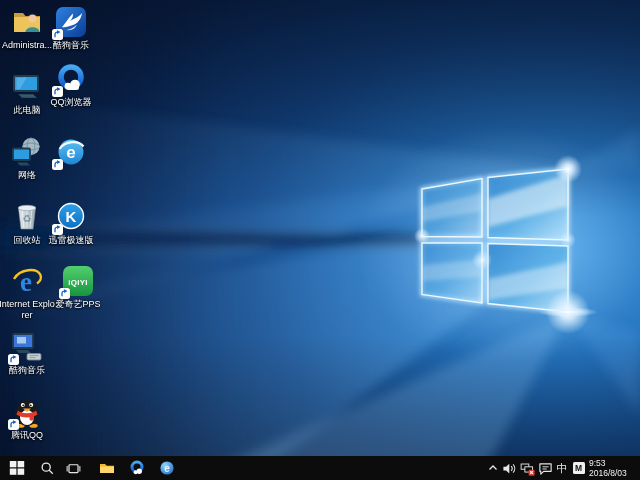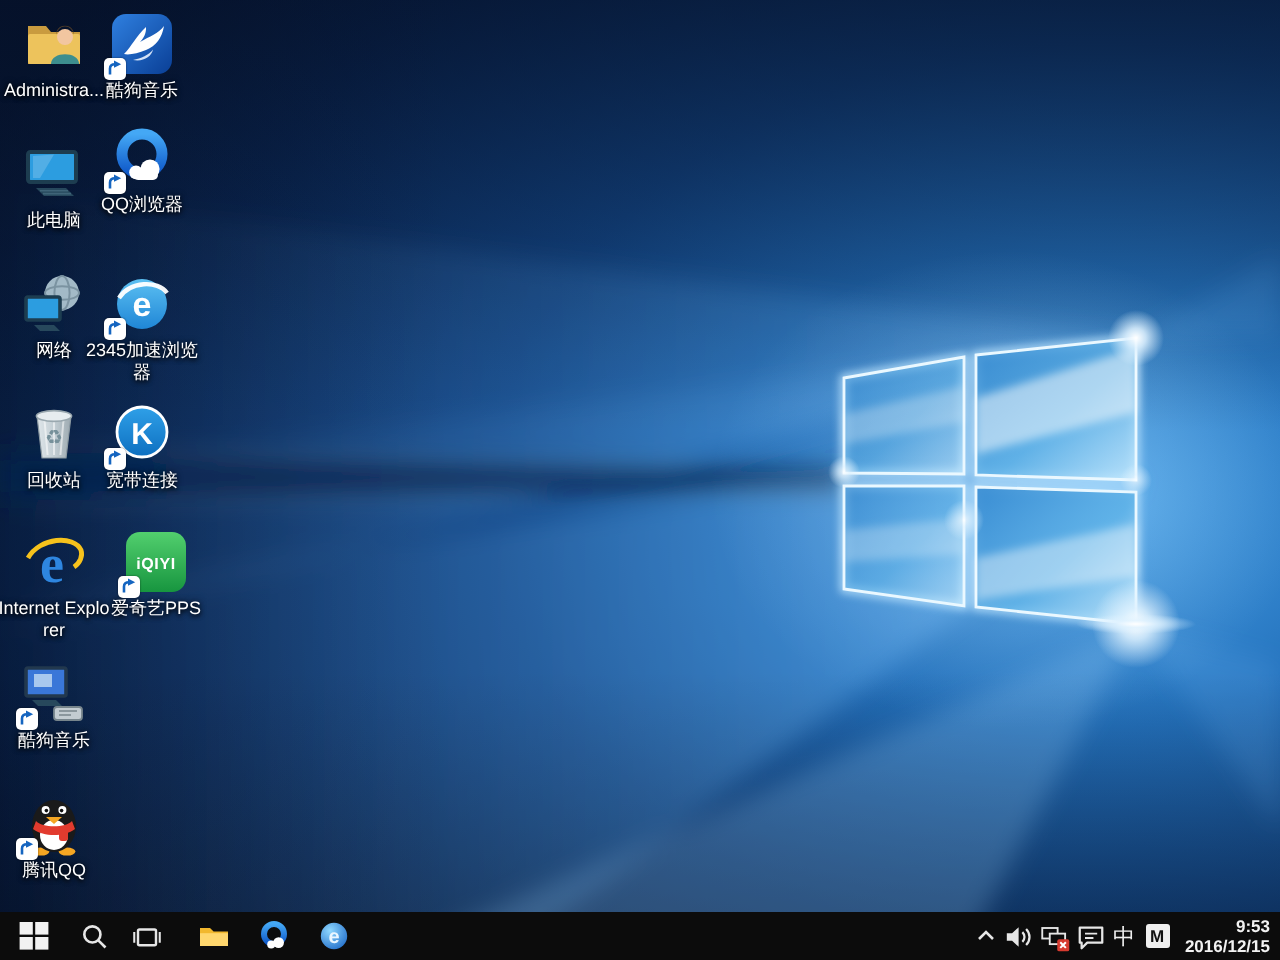--- a/index.html
+++ b/index.html
@@ -24,21 +24,21 @@
            display:flex;align-items:center;z-index:5;}
   .tb-left{display:flex;align-items:center;height:100%;}
   .tb-btn{height:24px;display:flex;align-items:center;justify-content:center;}
   .w34{width:34px;} .w26{width:26px;} .w30{width:30px;}
   .tb-gap{width:6px;height:100%;}
   .tb-right{margin-left:auto;display:flex;align-items:center;height:100%;padding-right:3px;}
   .tray-btn{height:24px;display:flex;align-items:center;justify-content:center;}
   .ime{color:#efefef;font-size:11px;width:16px;text-align:center;}
   .m-badge{width:12px;height:12px;background:#efefef;border-radius:1.5px;display:flex;
            align-items:center;justify-content:center;font-size:8.5px;font-weight:bold;color:#111;}
-  .clock{width:46px;text-align:right;color:#f2f2f2;font-size:8.5px;line-height:10px;padding:0 2px;font-weight:bold;}
+  .clock{width:46px;text-align:left;color:#f2f2f2;font-size:8.5px;line-height:10px;padding:0 2px;}
 </style>
 </head>
 <body>
 
 <div class="wallpaper">
 <svg width="640" height="480" viewBox="0 0 640 480">
   <defs>
     <radialGradient id="gBase" cx="0.86" cy="0.52" r="0.95">
       <stop offset="0" stop-color="#4aa3e8"></stop>
       <stop offset="0.25" stop-color="#2472bd"></stop>
@@ -241,21 +241,20 @@
       <text x="17" y="23" font-size="17" font-weight="bold" fill="#fff" text-anchor="middle" font-family="Liberation Sans, sans-serif">e</text>
       <path d="M5.5,14 C11,5.5 25,5 29.5,11.5" stroke="#fff" stroke-width="2.2" fill="none" opacity="0.95"></path>
     </svg>
     <span class="sc-arrow">
       <svg viewBox="0 0 11 11" width="11" height="11">
         <path d="M3,8.2 L3,5.2 C3,3.9 4,3.1 5.4,3.1" stroke="#1565c0" stroke-width="1.3" fill="none"></path>
         <polygon points="5,1.3 8.6,3.1 5,4.9" fill="#1565c0"></polygon>
       </svg>
     </span>
   </div>
-  <div class="icon-label">2345加速浏览器</div>
 </div>
 
 <div class="icon-item" style="left:-2px;top:200px">
   <div class="glyph">
     <svg viewBox="0 0 34 34" width="34" height="34">
       <path d="M8.5,8 L11,29 h12 L25.5,8 Z" fill="url(#binG)" stroke="#8c9aa2" stroke-width="0.6"></path>
       <path d="M12.2,9.5 L13.8,27.5 M17,9.5 L17,27.5 M21.8,9.5 L20.2,27.5" stroke="#ffffff" stroke-width="1" opacity="0.55"></path>
       <ellipse cx="17" cy="8" rx="8.8" ry="2.7" fill="#e7edf0" stroke="#9aa8af" stroke-width="0.8"></ellipse>
       <text x="17" y="22" font-size="10" fill="#76909a" text-anchor="middle" font-family="DejaVu Sans, sans-serif">♻</text>
     </svg>
@@ -270,21 +269,21 @@
       <circle cx="17" cy="16" r="12.5" fill="none" stroke="#fff" stroke-width="1.4"></circle>
       <text x="17" y="22" font-size="15" font-weight="bold" fill="#fff" text-anchor="middle" font-family="Liberation Sans, sans-serif">K</text>
     </svg>
     <span class="sc-arrow">
       <svg viewBox="0 0 11 11" width="11" height="11">
         <path d="M3,8.2 L3,5.2 C3,3.9 4,3.1 5.4,3.1" stroke="#1565c0" stroke-width="1.3" fill="none"></path>
         <polygon points="5,1.3 8.6,3.1 5,4.9" fill="#1565c0"></polygon>
       </svg>
     </span>
   </div>
-  <div class="icon-label">宽带连接</div>
+  <div class="icon-label">迅雷极速版</div>
 </div>
 
 <div class="icon-item" style="left:-2px;top:264px">
   <div class="glyph">
     <svg viewBox="0 0 34 34" width="34" height="34">
       <text x="16" y="27" font-size="27" font-weight="bold" fill="#2e86e0" text-anchor="middle" font-family="Liberation Serif, serif">e</text>
       <path d="M4,15 C10,4.5 27,3.5 30.5,11 C31.5,14 30,17.5 27,19.5" stroke="#f6c21c" stroke-width="2.4" fill="none"></path>
     </svg>
   </div>
   <div class="icon-label">Internet Explorer</div>
@@ -419,16 +418,16 @@
         <path d="M2,3 h12 v8 h-8 l-3,3 v-3 h-1 Z" fill="none" stroke="#e6e6e6" stroke-width="1.2" stroke-linejoin="round"></path>
         <path d="M4.8,6.2 h6.5 M4.8,8.5 h4.5" stroke="#e6e6e6" stroke-width="1"></path>
       </svg>
     </div>
     <div class="tray-btn ime">中</div>
     <div class="tray-btn" style="width:17px">
       <span class="m-badge">M</span>
     </div>
     <div class="clock">
       <div>9:53</div>
-      <div>2016/12/15</div>
+      <div>2016/8/03</div>
     </div>
   </div>
 </div>
 
 </body></html>

